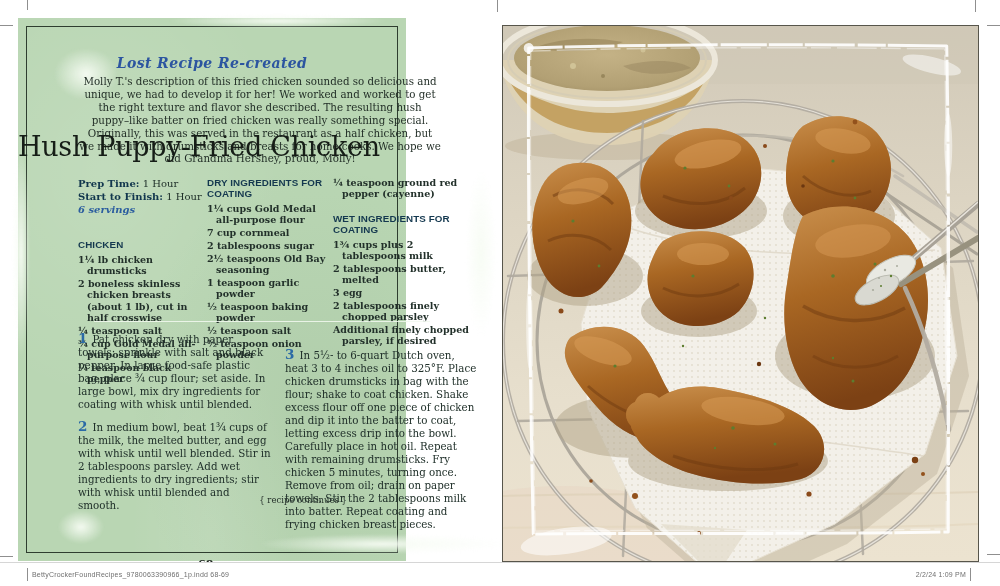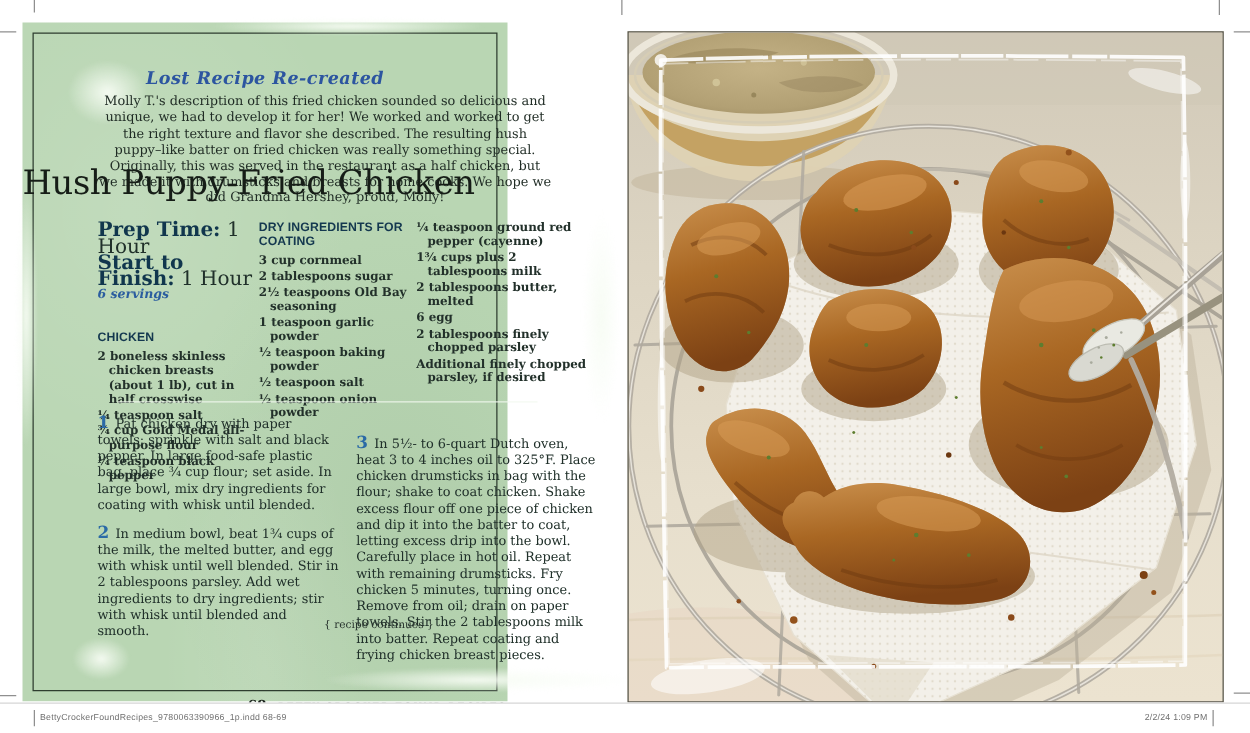--- a/index.html
+++ b/index.html
@@ -18,21 +18,21 @@
   .tagline{position:absolute;top:37px;left:0;right:0;text-align:center;font-size:14px;font-style:italic;
            font-weight:bold;color:#2c55a0;letter-spacing:.4px;}
   .intro{position:absolute;top:57px;left:61px;width:362px;text-align:center;font-size:10.3px;
          line-height:12.9px;color:#1f2b24;}
   .title{position:absolute;top:113px;left:0;right:0;text-align:left;font-size:27px;font-weight:normal;
          color:#161d17;letter-spacing:-.3px;}
   .cols{position:absolute;top:159px;left:60px;width:400px;height:145px;}
   .col1{position:absolute;left:0;top:0;width:130px;}
   .col2{position:absolute;left:129px;top:0;width:126px;}
   .col3{position:absolute;left:255px;top:0;width:144px;}
-  .meta-line{font-size:16px;line-height:13px;color:#20302a;}
+  .meta-line{font-size:10px;line-height:13px;color:#20302a;}
   .meta-label{font-weight:bold;color:#11364d;}
   .servings{font-size:10px;font-weight:bold;font-style:italic;color:#2b5d9f;margin-top:1px;}
   .ghead{font-family:Liberation Sans, sans-serif;font-size:9.8px;font-weight:bold;color:#14384f;
          line-height:11px;letter-spacing:.1px;margin:0 0 4px 0;}
   .gap-top{margin-top:24px;}
   .ing{font-size:9.5px;font-weight:bold;line-height:11.3px;color:#22302a;padding-left:9px;
        text-indent:-9px;margin-bottom:1.5px;}
   .divider{position:absolute;left:76px;top:303px;width:336px;height:1px;background:rgba(242,249,240,.85);}
   .steps{position:absolute;top:314px;left:60px;width:400px;}
   .scol1{position:absolute;left:0;top:0;width:195px;}
@@ -86,40 +86,43 @@
         <div class="meta-line">
           <span class="meta-label">Prep Time:</span>
           <span>1 Hour</span>
         </div>
         <div class="meta-line">
           <span class="meta-label">Start to Finish:</span>
           <span>1 Hour</span>
         </div>
         <div class="servings">6 servings</div>
         <div class="ghead gap-top">CHICKEN</div>
+        <div class="ing">1¼ lb chicken drumsticks</div>
         <div class="ing">2 boneless skinless chicken breasts (about 1 lb), cut in half crosswise</div>
         <div class="ing">¼ teaspoon salt</div>
         <div class="ing">¾ cup Gold Medal all-purpose flour</div>
         <div class="ing">¼ teaspoon black pepper</div>
       </div>
       <div class="col2">
         <div class="ghead">DRY INGREDIENTS FOR COATING</div>
-        <div class="ing">3 cup cornmeal</div>
+        <div class="ing">1¼ cups Gold Medal all-purpose flour</div>
+        <div class="ing">7 cup cornmeal</div>
         <div class="ing">2 tablespoons sugar</div>
         <div class="ing">2½ teaspoons Old Bay seasoning</div>
         <div class="ing">1 teaspoon garlic powder</div>
         <div class="ing">½ teaspoon baking powder</div>
         <div class="ing">½ teaspoon salt</div>
         <div class="ing">½ teaspoon onion powder</div>
       </div>
       <div class="col3">
         <div class="ing">¼ teaspoon ground red pepper (cayenne)</div>
+        <div class="ghead" style="margin-top:13px;">WET INGREDIENTS FOR COATING</div>
         <div class="ing">1¾ cups plus 2 tablespoons milk</div>
         <div class="ing">2 tablespoons butter, melted</div>
-        <div class="ing">6 egg</div>
+        <div class="ing">3 egg</div>
         <div class="ing">2 tablespoons finely chopped parsley</div>
         <div class="ing">Additional finely chopped parsley, if desired</div>
       </div>
     </div>
 
     <div class="divider"></div>
 
     <div class="steps">
       <div class="scol1">
         <p class="step"><span class="stepnum">1</span><span>Pat chicken dry with paper towels; sprinkle with salt and black pepper. In large food-safe plastic bag, place ¾ cup flour; set aside. In large bowl, mix dry ingredients for coating with whisk until blended.</span></p>

